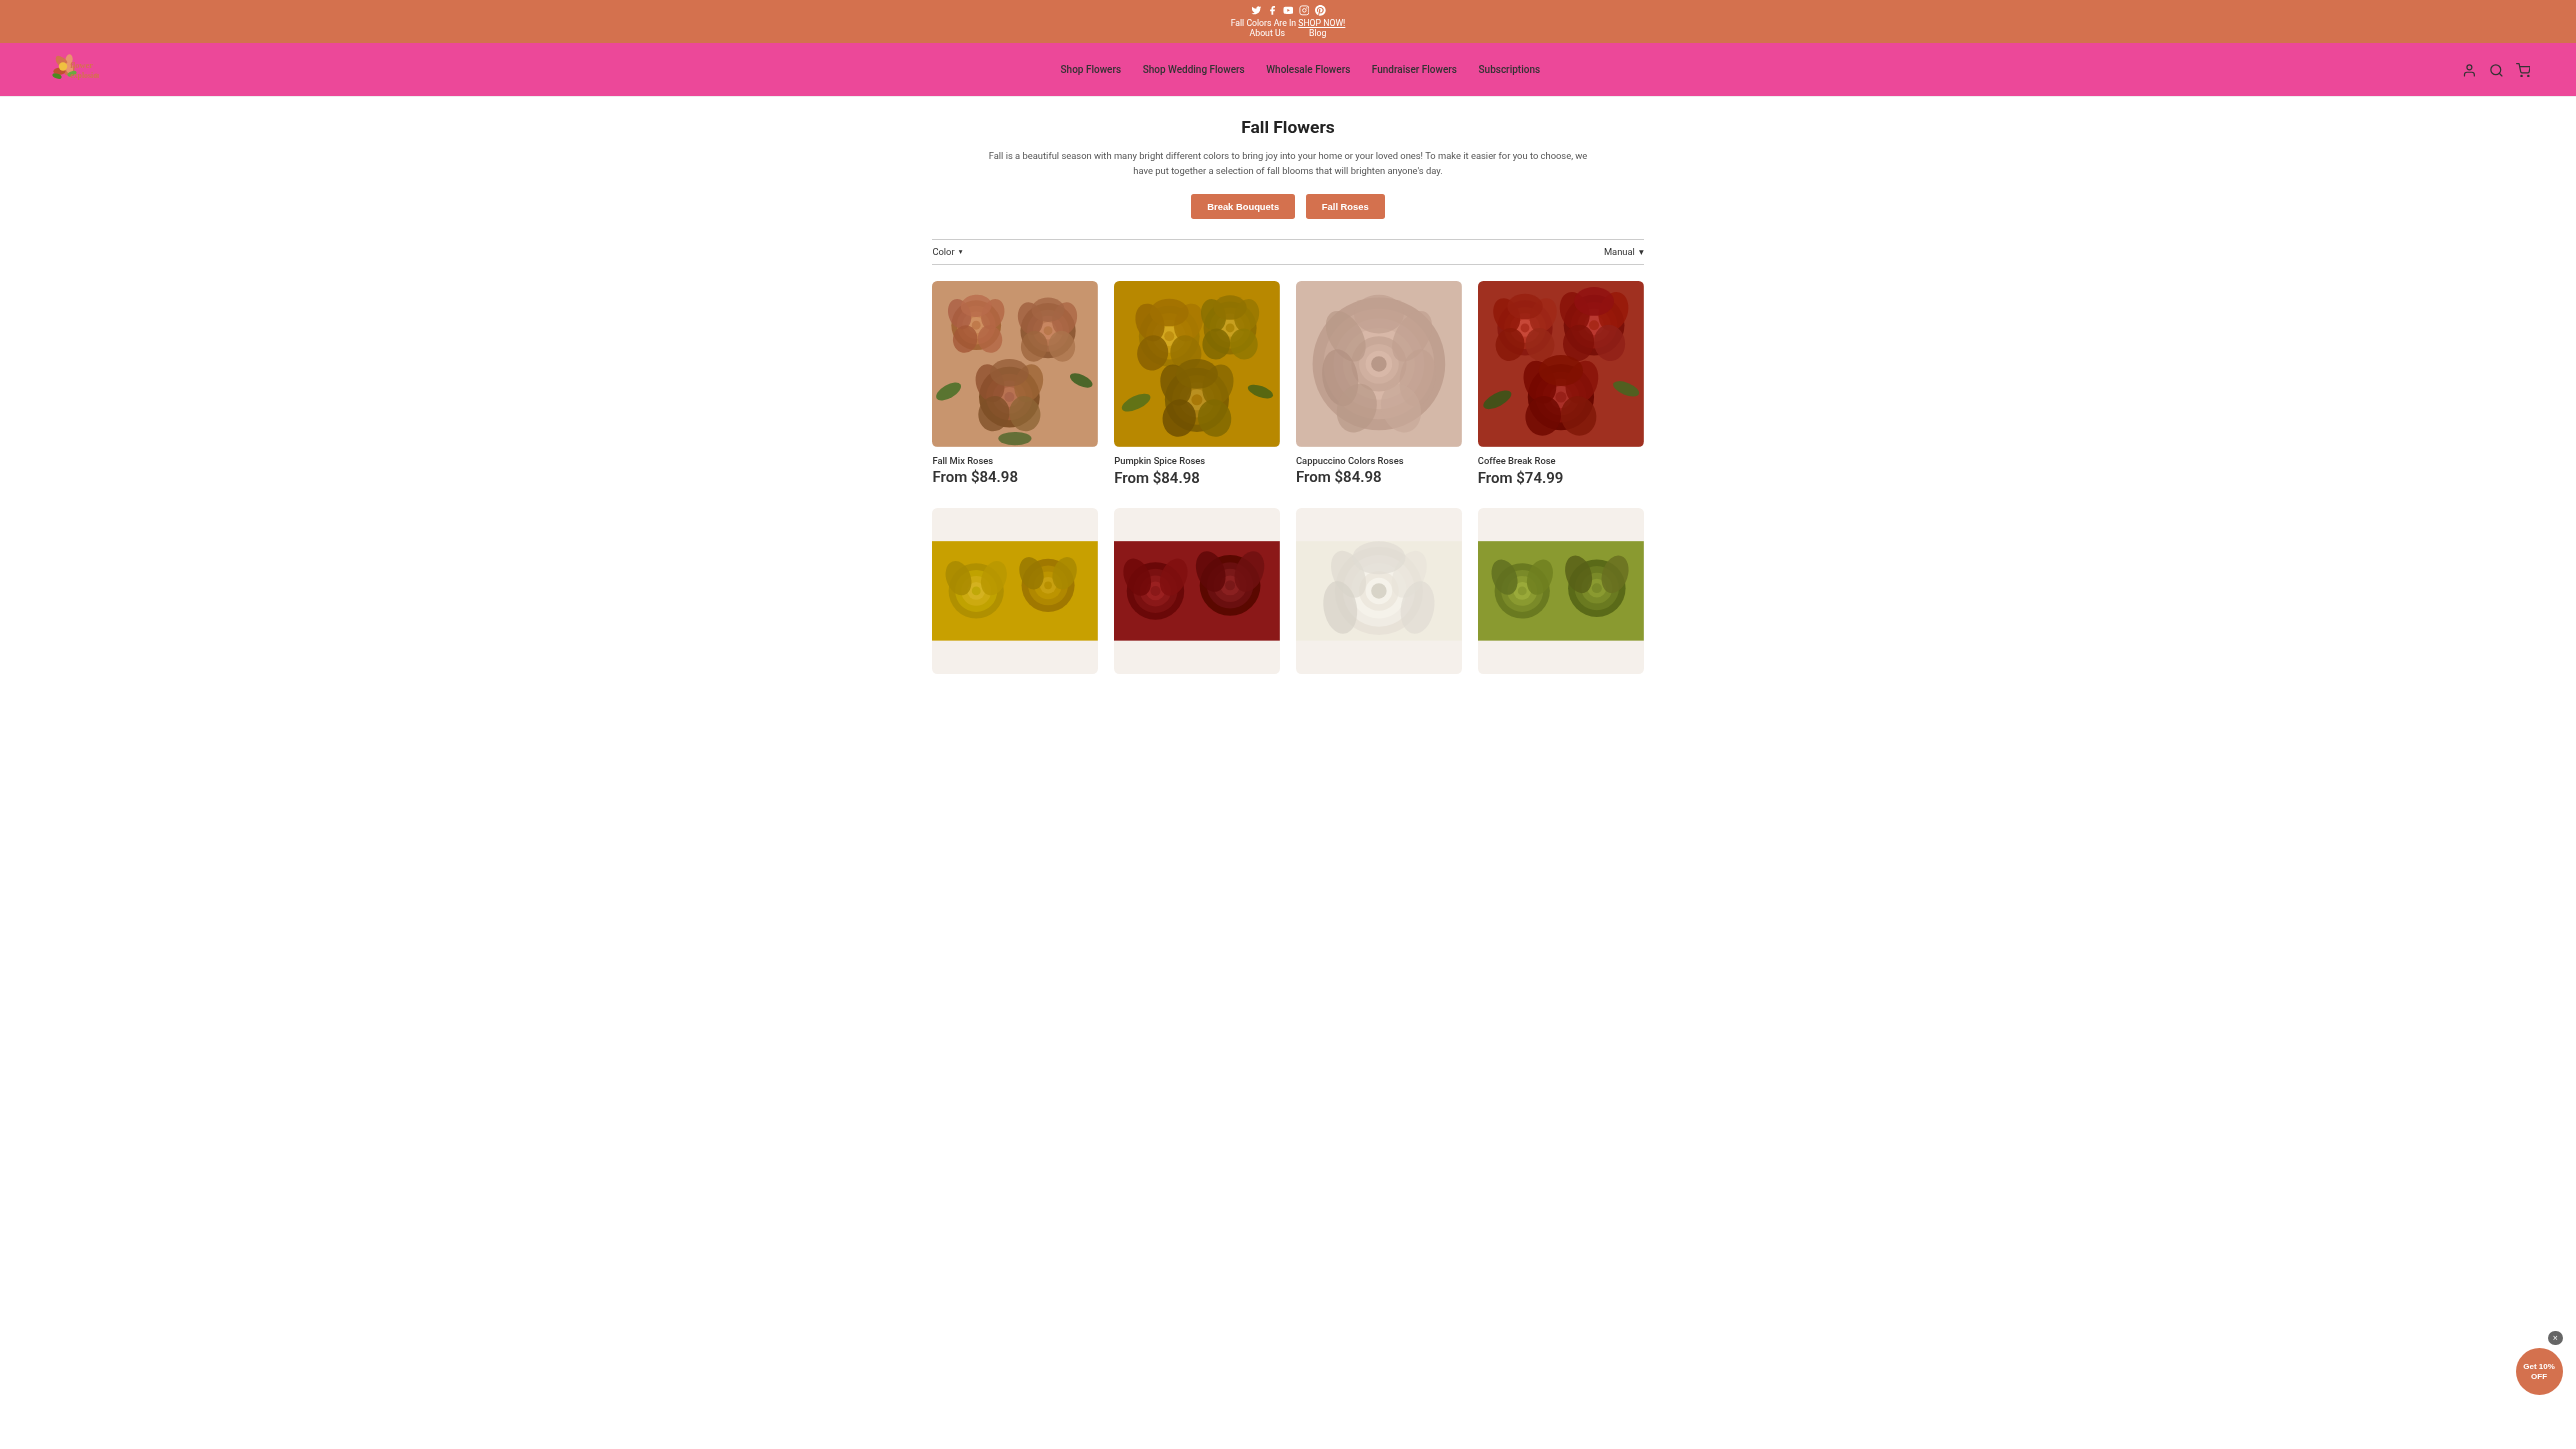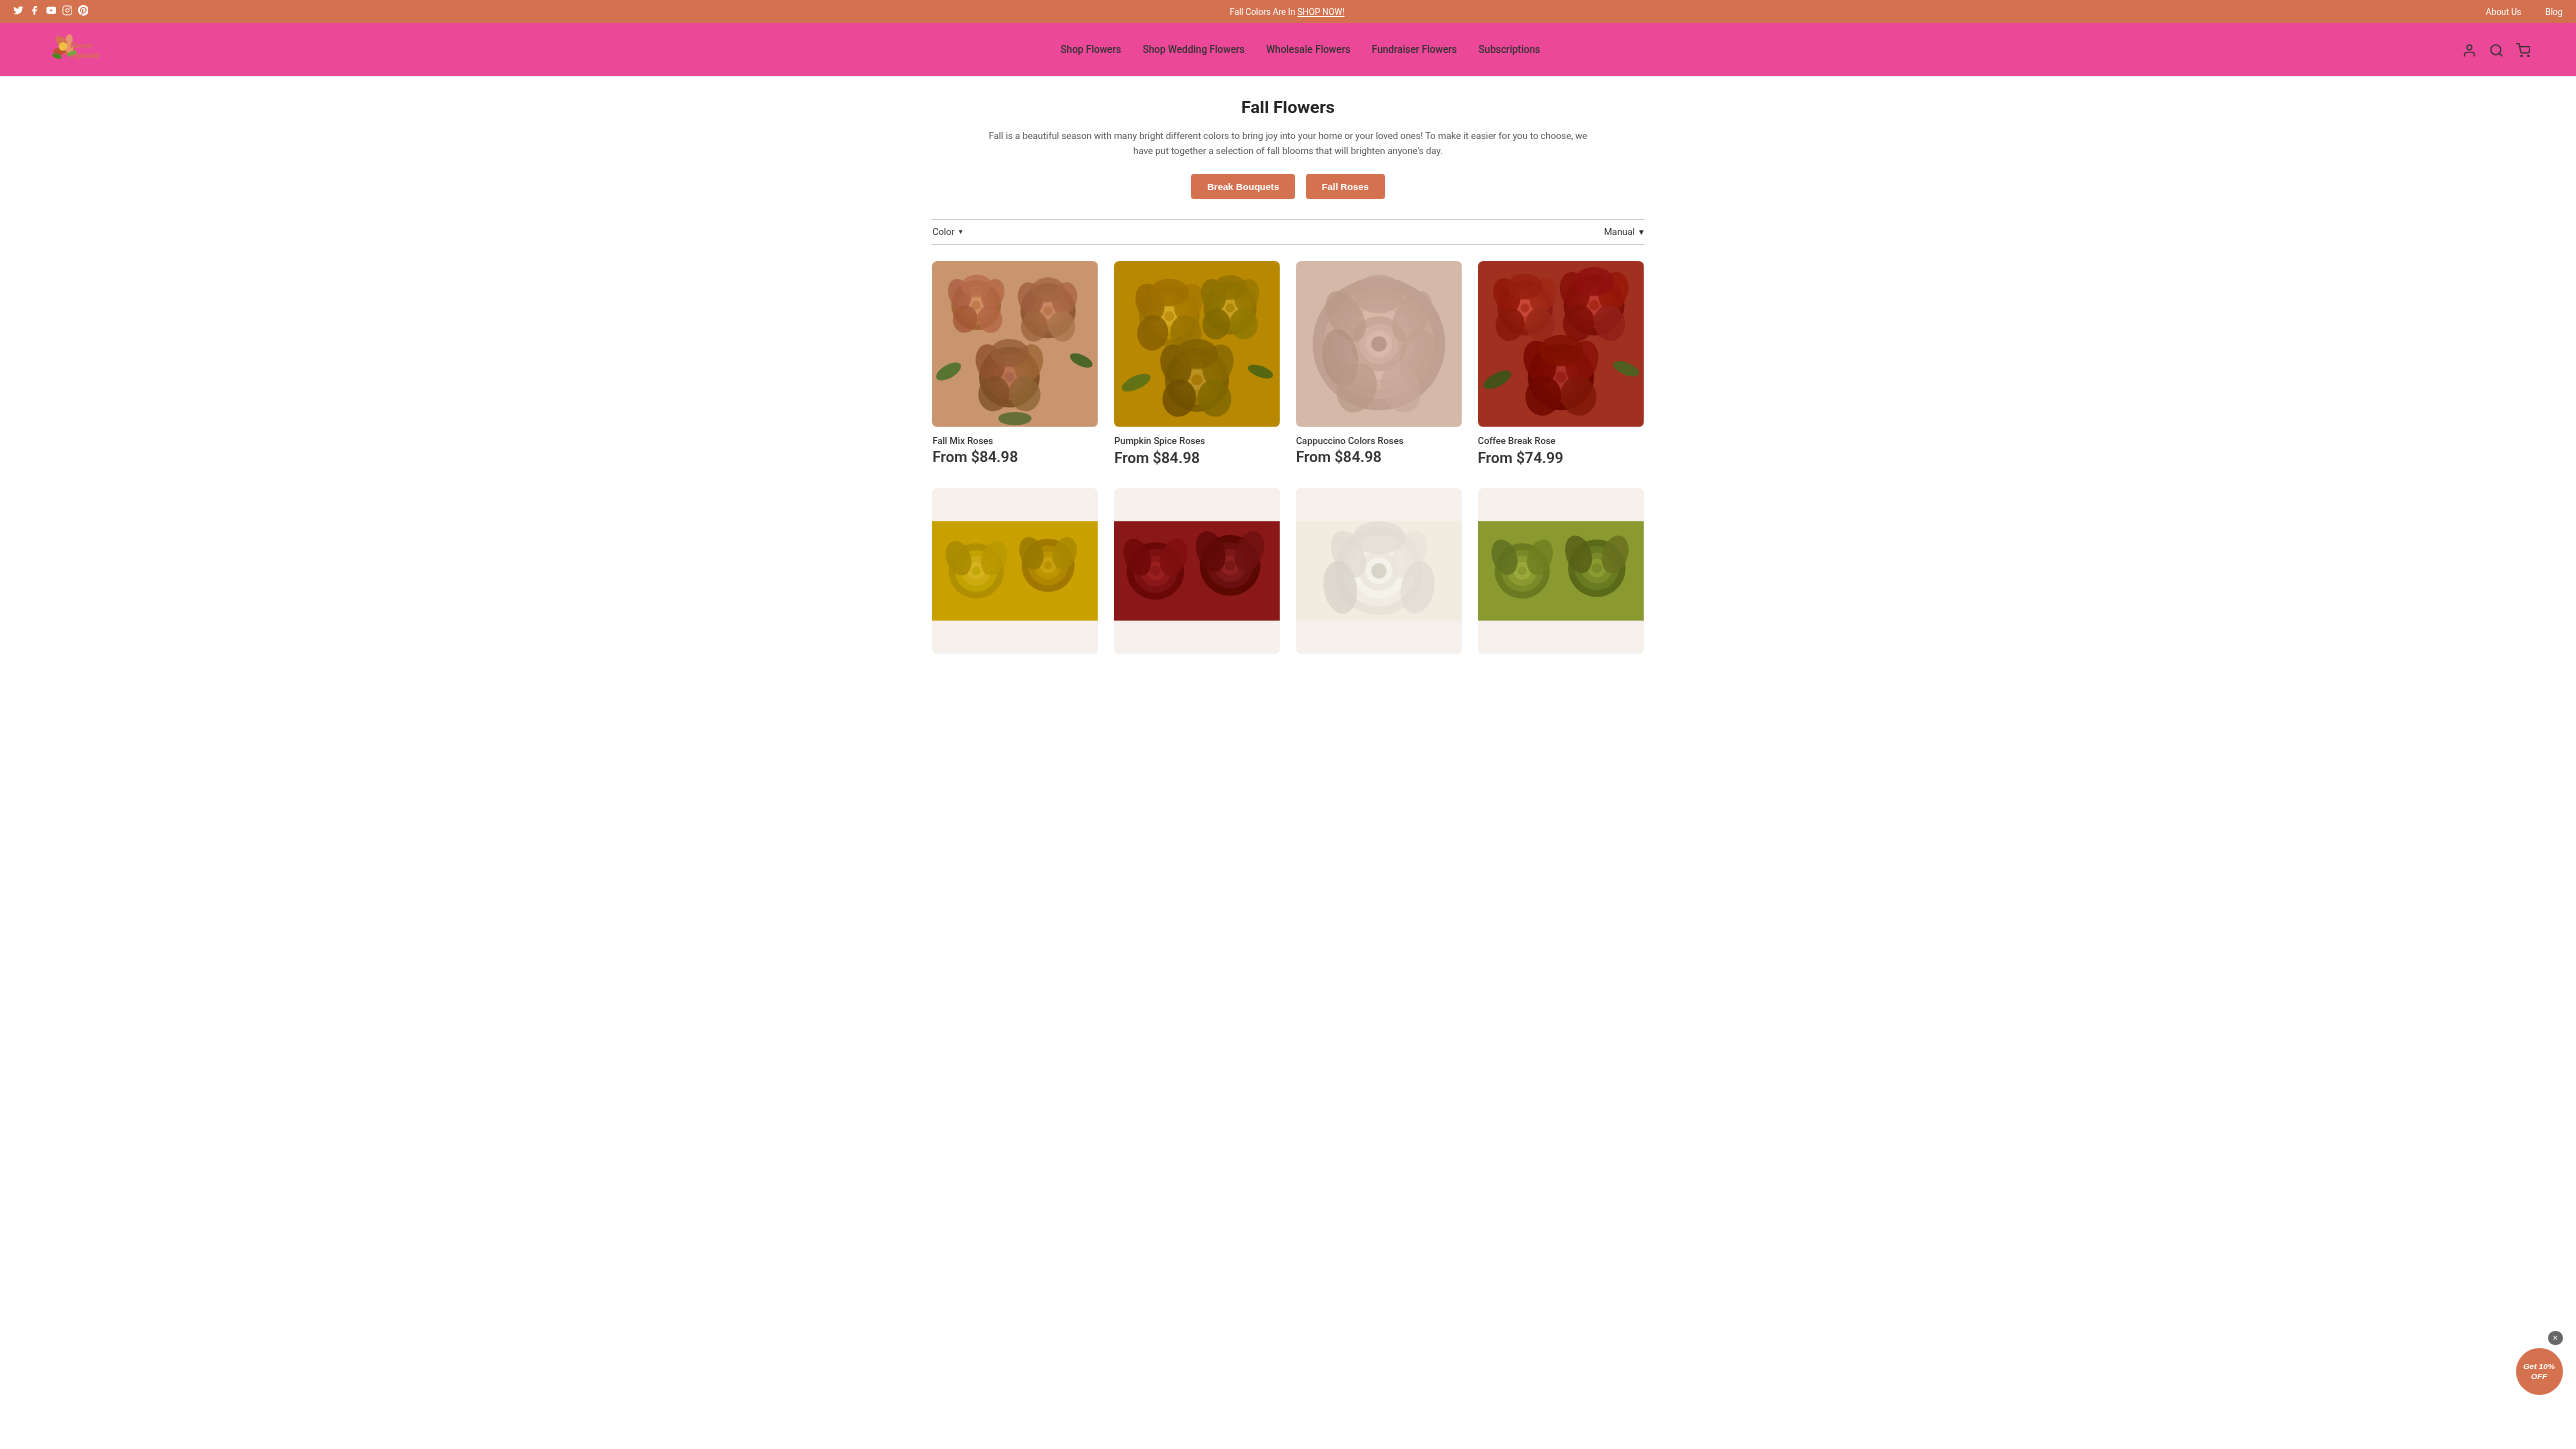--- a/index.html
+++ b/index.html
@@ -8,20 +8,21 @@
     
     .top-banner {
       background-color: #d4714e;
       text-align: center;
       padding: 5.4px 13.4px;
       font-size: 8.7px;
       color: #fff;
       display: flex;
       justify-content: space-between;
       align-items: center;
+      flex-direction: column;
     }
     .top-banner .banner-center {
       flex: 1;
       text-align: center;
     }
     .top-banner .banner-link {
       text-decoration: underline;
       color: #fff;
       cursor: pointer;
     }
@@ -245,21 +246,20 @@
       color: #fff;
       border: none;
       border-radius: 50%;
       width: 47px;
       height: 47px;
       font-size: 8px;
       font-weight: 700;
       text-align: center;
       cursor: pointer;
       line-height: 1.2;
-      font-style: italic;
     }
 
     
     .rose-cluster {
       width: 100%;
       height: 100%;
     }
   </style>
 </head>
 <body>

